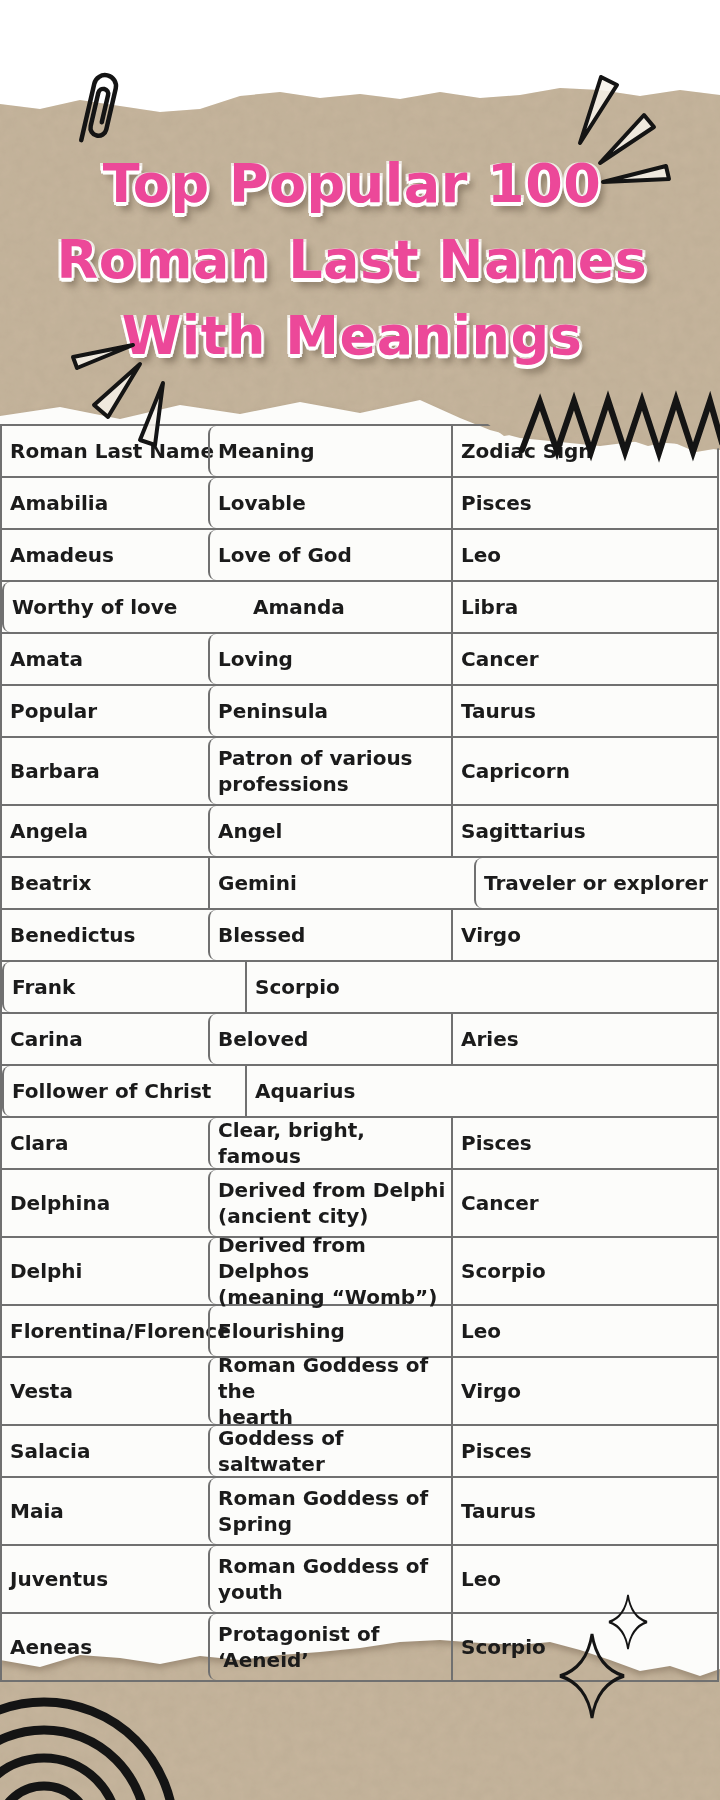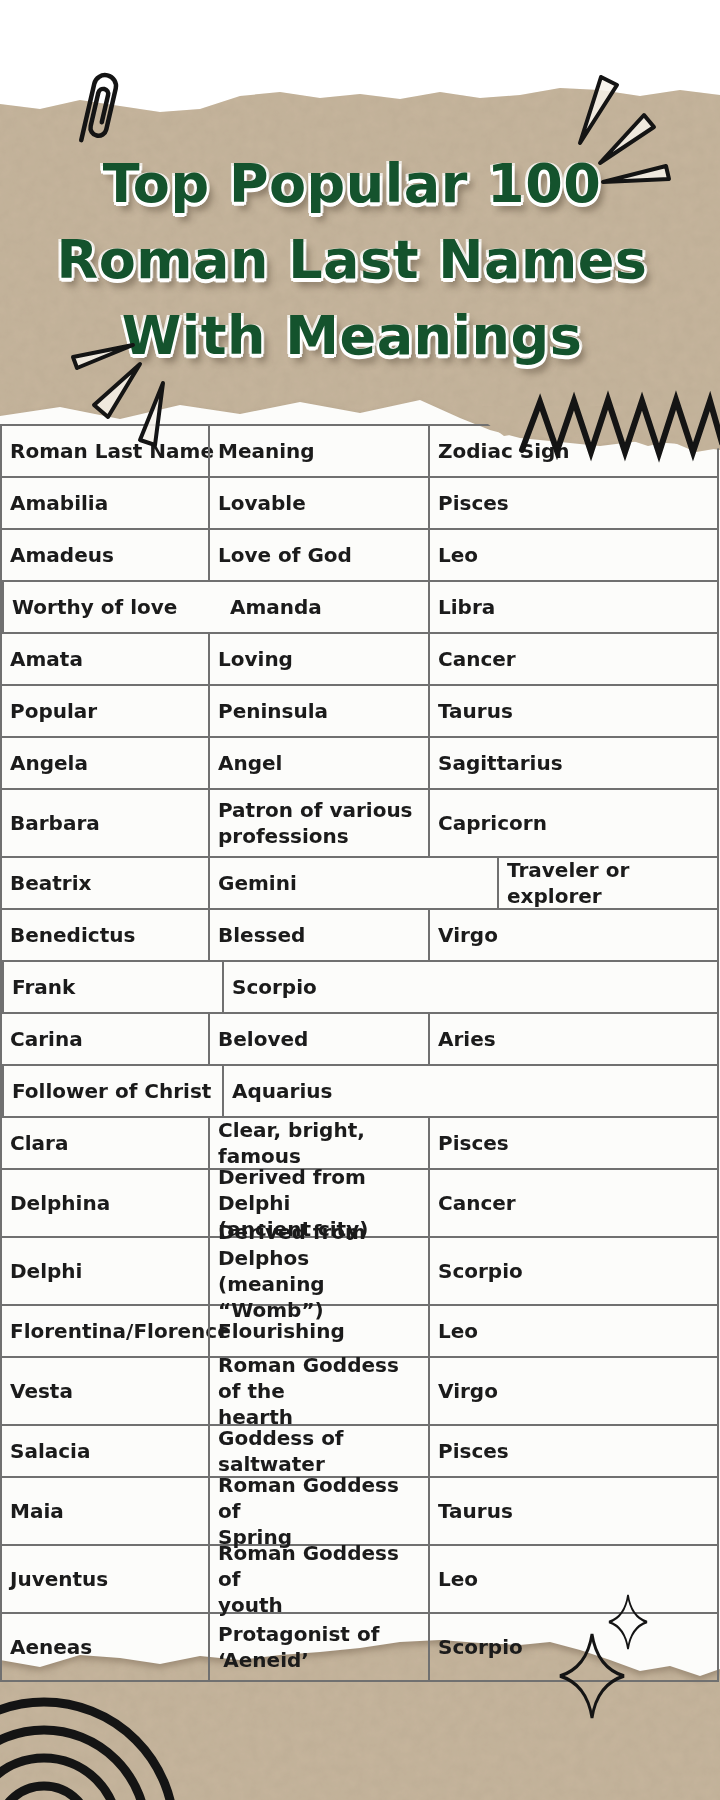--- a/index.html
+++ b/index.html
@@ -16,21 +16,21 @@
     color:var(--ink);
   }
   svg.layer{position:absolute;left:0;top:0;pointer-events:none;}
   #bg{z-index:0;}
   #fg{z-index:6;}
 
   
   .title{
     position:absolute;top:146px;left:0;width:704px;z-index:5;
     text-align:center;font-weight:bold;font-size:54px;line-height:76px;
-    letter-spacing:.5px;color:#14532d;
+    letter-spacing:.5px;color:#ec4899;
     text-shadow:-2px 3px 0 #ffffff, 2px 3px 0 #ffffff, 0 4px 0 #ffffff,
                 -3px 0 0 rgba(255,255,255,.75), 3px 0 0 rgba(255,255,255,.75),
                 5px 8px 7px rgba(70,58,42,.45);
   }
   .title span{display:block;}
 
   
   .tbl{
     position:absolute;left:0;top:424px;width:719px;z-index:4;
     box-sizing:border-box;
@@ -42,21 +42,21 @@
     display:flex;box-sizing:border-box;height:52px;
     border-bottom:2px solid var(--line);
   }
   .t-row.tall{height:68px;}
   .cell{
     box-sizing:border-box;display:flex;align-items:center;
     padding-left:8px;font-size:20px;font-weight:bold;color:var(--ink);
     white-space:pre;overflow:visible;
   }
   .c1{width:206px;}
-  .c2{width:220px;border-left:2px solid var(--line);white-space:pre-line;line-height:26px;}
+  .c2{width:243px;border-left:2px solid var(--line);white-space:pre-line;line-height:26px;border-radius:8px;}
   .c3{flex:1;border-left:2px solid var(--line);}
 </style>
 </head>
 <body>
 
 <svg id="bg" class="layer" width="720" height="1800" viewBox="0 0 720 1800">
   <defs>
     <filter id="grain" x="-5%" y="-5%" width="110%" height="110%">
       <feTurbulence type="fractalNoise" baseFrequency="0.085" numOctaves="3" seed="7" result="n"></feTurbulence>
       <feColorMatrix in="n" type="matrix" values="0 0 0 0 0.36  0 0 0 0 0.30  0 0 0 0 0.22  0 0 0 0.22 0" result="tint"></feColorMatrix>
@@ -119,31 +119,31 @@
     <div class="cell c2">Loving</div>
     <div class="cell c3">Cancer</div>
   </div>
 
   <div class="t-row">
     <div class="cell c1">Popular</div>
     <div class="cell c2">Peninsula</div>
     <div class="cell c3">Taurus</div>
   </div>
 
-  <div class="t-row">
-    <div class="cell c1">Angela</div>
-    <div class="cell c2">Angel</div>
-    <div class="cell c3">Sagittarius</div>
-  </div>
-
   <div class="t-row tall">
     <div class="cell c1">Barbara</div>
     <div class="cell c2">Patron of various
 professions</div>
     <div class="cell c3">Capricorn</div>
+  </div>
+
+  <div class="t-row">
+    <div class="cell c1">Angela</div>
+    <div class="cell c2">Angel</div>
+    <div class="cell c3">Sagittarius</div>
   </div>
 
   <div class="t-row">
     <div class="cell c1">Beatrix</div>
     <div class="cell c3">Gemini</div>
     <div class="cell c2">Traveler or explorer</div>
   </div>
 
   <div class="t-row">
     <div class="cell c1">Benedictus</div>

